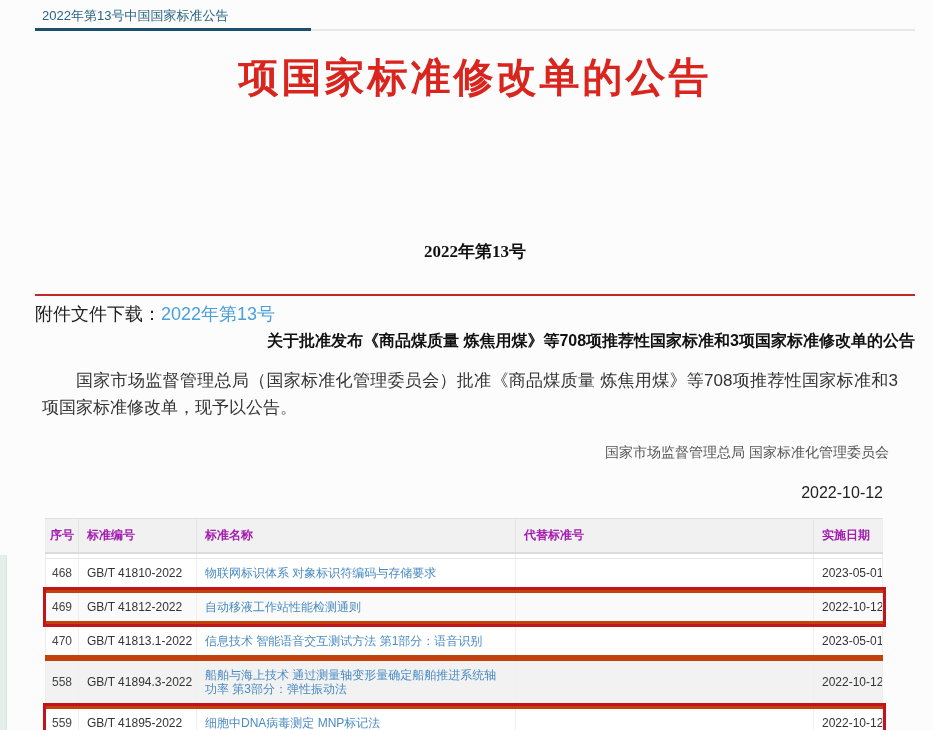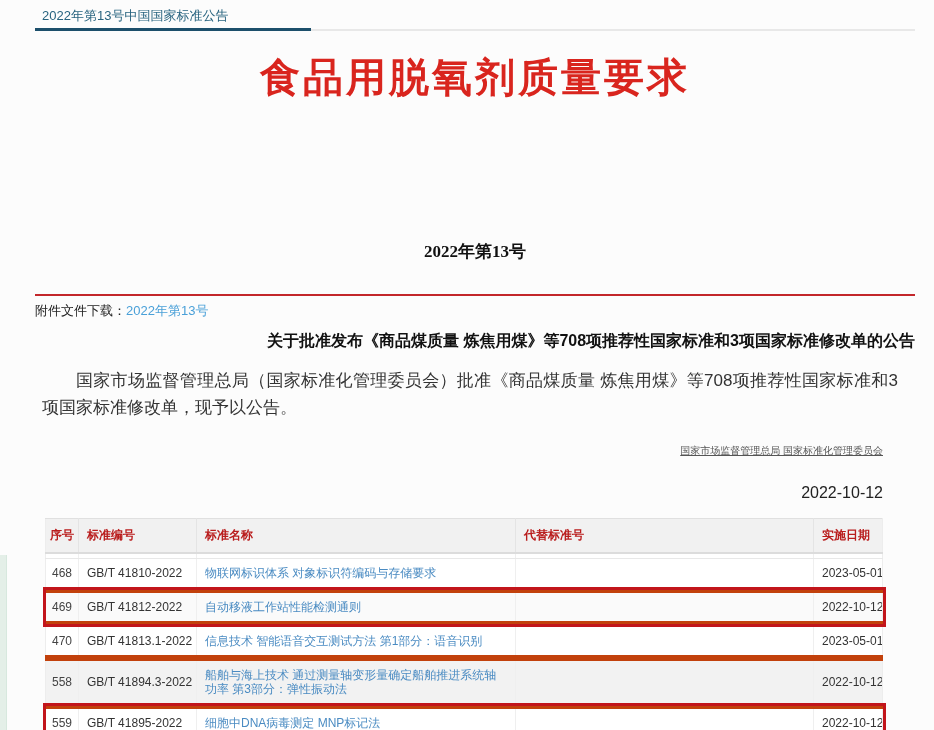--- a/index.html
+++ b/index.html
@@ -40,53 +40,53 @@
   .issue-number {
     position:absolute; left:35px; top:240px; width:880px;
     text-align:center; font-family:"Liberation Serif","DejaVu Serif",serif;
     font-size:17px; font-weight:700; color:#111111;
   }
   .red-divider {
     position:absolute; left:35px; top:294px; width:880px; height:2px;
     background:#c3272b;
   }
   .attachment-row {
-    position:absolute; left:35px; top:302px; font-size:13px; color:#222222;
+    position:absolute; left:35px; top:302px; font-size:18px; color:#222222;
     white-space:nowrap;
   }
   .attachment-row .link { color:#4aa0d8; cursor:pointer; }
 
   .announcement-title {
     position:absolute; left:35px; top:331px; width:880px;
     text-align:right; font-size:16px; font-weight:700; color:#111111;
   }
   .announcement-body {
     position:absolute; left:42px; top:367px; width:856px;
     font-size:17px; line-height:27px; color:#333333;
     text-indent:2em; text-align:justify;
   }
   .signature {
-    position:absolute; right:51px; top:444px;
-    font-size:10px; color:#555555; white-space:nowrap;text-decoration:underline;
+    position:absolute; right:45px; top:444px;
+    font-size:14px; color:#555555; white-space:nowrap;
   }
   .pub-date {
     position:absolute; right:51px; top:484px;
     font-size:16px; color:#222222;
   }
 
   
   .standards-table {
     position:absolute; left:45px; top:518px; width:837px;
     border-collapse:collapse; table-layout:fixed;
     font-size:12px; color:#444444;
     border-top:1px solid #e0e0e0; border-left:1px solid #ededed;
     border-right:1px solid #ededed; background:#ffffff;
   }
   .standards-table th {
-    background:#f1f1f1; font-weight:700; font-size:12px; color:#b91c1c;
+    background:#f1f1f1; font-weight:700; font-size:12px; color:#a21caf;
     text-align:left; padding:8px 8px; border-bottom:2px solid #dcdcdc;
     border-right:1px solid #e4e4e4; white-space:nowrap; overflow:hidden;
   }
   .standards-table th:last-child, .standards-table td:last-child { border-right:none; }
   .standards-table td {
     padding:7px 8px; border-bottom:6px solid #c2410c;
     border-right:1px solid #efefef; line-height:14px; vertical-align:middle;
     overflow:hidden;
   }
   .standards-table .col-seq   { width:33px;  }
@@ -112,21 +112,21 @@
 </style>
 </head>
 <body>
 
 <div class="page">
 
   <div class="tab-label">2022年第13号中国国家标准公告</div>
   <div class="tab-underline-active"></div>
   <div class="tab-underline-rest"></div>
 
-  <div class="doc-title">食品用脱氧剂质量要求</div>
+  <div class="doc-title">项国家标准修改单的公告</div>
   <div class="issue-number">2022年第13号</div>
 
   <div class="red-divider"></div>
 
   <div class="attachment-row"><span>附件文件下载：</span><span class="link">2022年第13号</span></div>
 
   <div class="announcement-title">关于批准发布《商品煤质量 炼焦用煤》等708项推荐性国家标准和3项国家标准修改单的公告</div>
   <div class="announcement-body">国家市场监督管理总局（国家标准化管理委员会）批准《商品煤质量 炼焦用煤》等708项推荐性国家标准和3项国家标准修改单，现予以公告。</div>
 
   <div class="signature">国家市场监督管理总局 国家标准化管理委员会</div>

